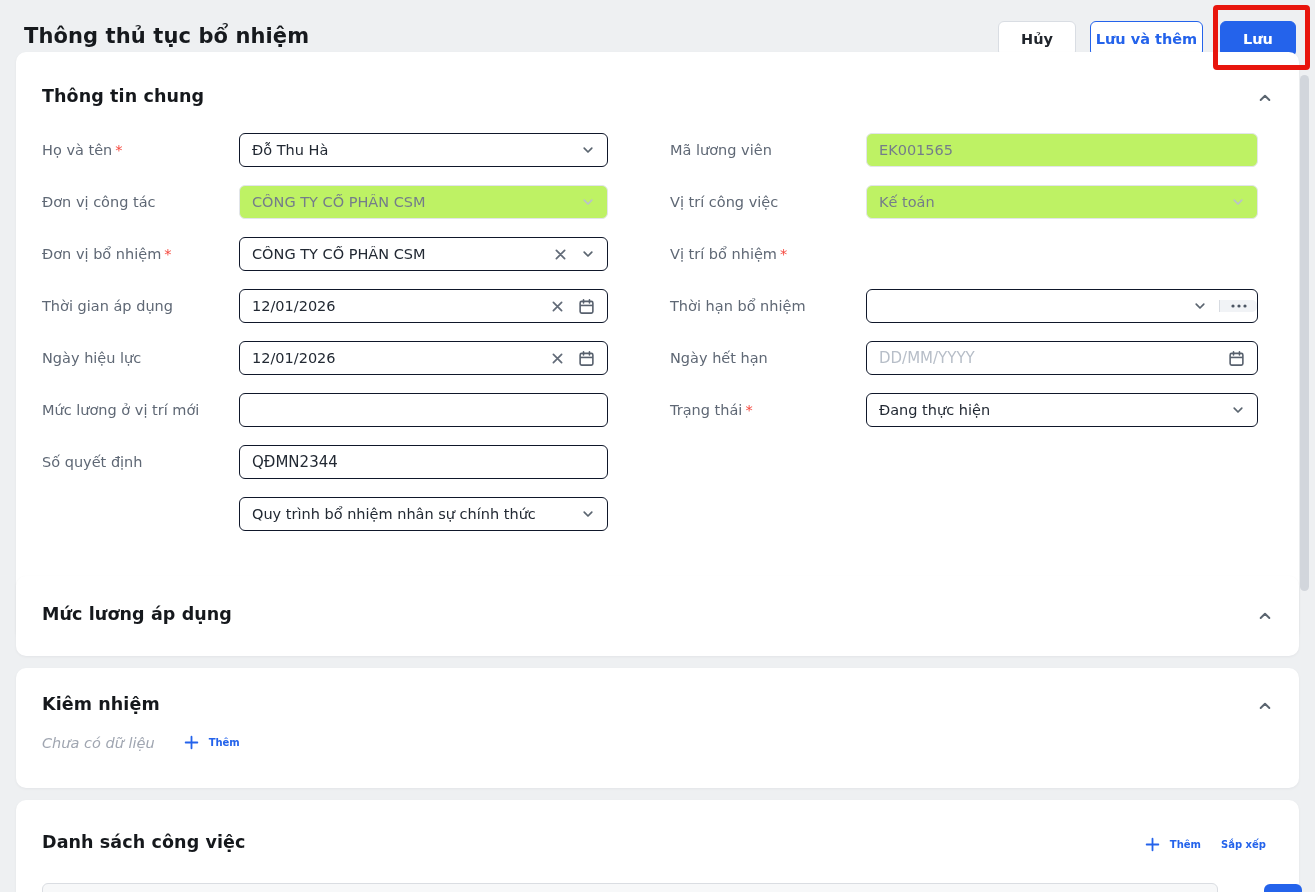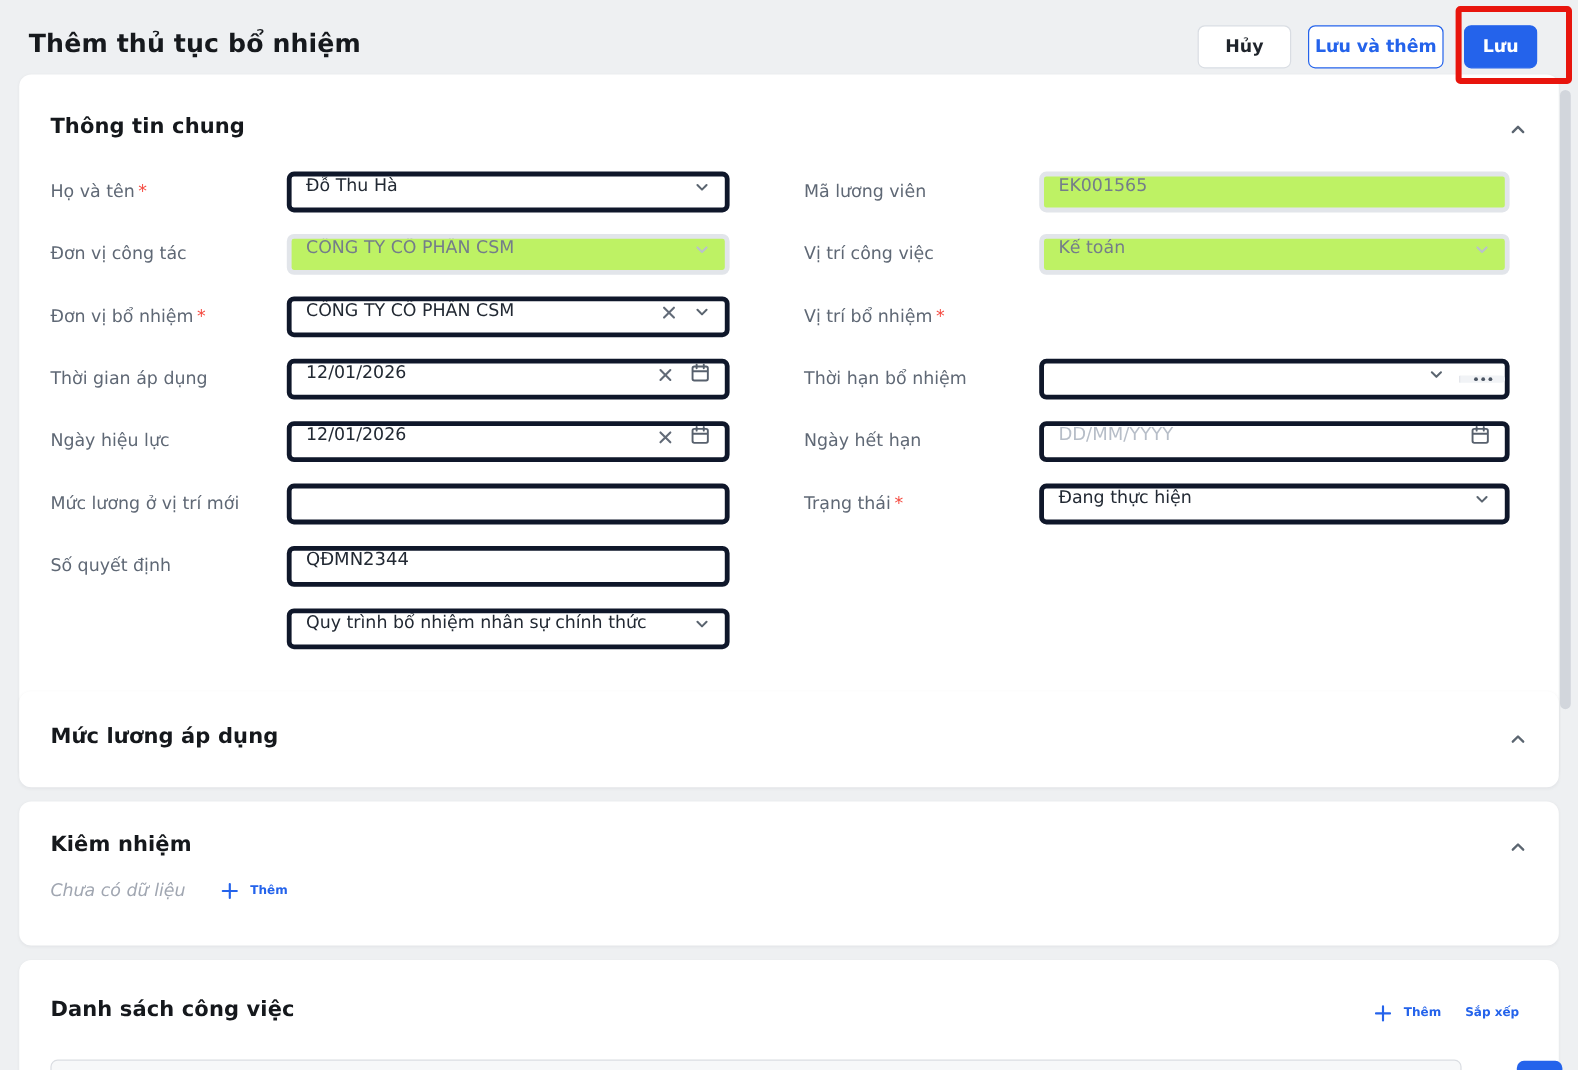--- a/index.html
+++ b/index.html
@@ -15,51 +15,51 @@
     position:absolute; left:24px; top:24px;
     font-size:21px; font-weight:700; color:#16191d; letter-spacing:.1px;
   }
   .btn{
     position:absolute; top:21px; height:36px; border-radius:6px;
     display:flex; align-items:center; justify-content:center;
     font-size:14.5px; font-weight:600; cursor:pointer;
   }
   .btn-cancel{ left:998px; width:78px; background:#fff; border:1px solid #d9dde3; color:#1f242b; }
   .btn-save-add{ left:1090px; width:113px; background:#fff; border:1px solid #2463eb; color:#2463eb; }
-  .btn-save{ left:1220px; width:61px; background:#2463eb; border:1px solid #2463eb; color:#fff; }
+  .btn-save{ left:1220px; width:76px; background:#2463eb; border:1px solid #2463eb; color:#fff; }
   .annotation-box{
     position:absolute; left:1213px; top:5px; width:97px; height:65px;
     border:5px solid #e8150d; border-radius:4px; pointer-events:none; z-index:50;
   }
   
   .card{
     position:absolute; left:16px; width:1283px; background:#fff;
     border-radius:10px; box-shadow:0 1px 3px rgba(15,23,42,.05);
   }
-  #card-general{ top:62px;  height:588px; }
+  #card-general{ top:52px;  height:588px; }
   #card-salary { top:576px; height:80px;  }
   #card-concurrent{ top:668px; height:120px; }
   #card-tasks { top:800px; height:192px; }
   .sec-title{
     position:absolute; left:26px;
     font-size:17.5px; font-weight:700; color:#15181c; letter-spacing:.1px;
   }
   .collapse{ position:absolute; right:26px; color:#5b6570; cursor:pointer; }
   
   .frow{ position:absolute; left:0; right:0; height:34px; }
   .flabel{
     position:absolute; left:26px; line-height:34px;
     font-size:14.5px; color:#5f6875; white-space:nowrap;
   }
   .flabel.right{ left:654px; }
   .req{ color:#f5493f; margin-left:3px; }
   .control{
     position:absolute; top:0; height:34px;
-    display:flex; align-items:flex-end; gap:14px; padding:10px 12px;
-    border:4px solid #0f172a; border-radius:6px; background:#fff; cursor:pointer;
+    display:flex; align-items:center; gap:14px; padding:10px 12px;
+    border:1px solid #0f172a; border-radius:6px; background:#fff; cursor:pointer;
   }
   .control.cleft { left:223px; width:369px; }
   .control.cright{ left:850px; width:392px; }
   .cval{ flex:1; font-size:14.5px; color:#222933; white-space:nowrap; overflow:hidden; }
   .control.disabled{ background:#bef264; border-color:#e2e5ea; cursor:default; }
   .control.disabled .cval{ color:#747d8a; }
   .chev{ color:#5b6570; flex:0 0 auto; }
   .control.disabled .chev{ color:#b9c0cb; }
   .icon-btn{ display:flex; align-items:center; cursor:pointer; flex:0 0 auto; }
   .cinput{
@@ -89,21 +89,21 @@
     background:#2463eb; border-radius:6px; cursor:pointer;
   }
   .scroll-thumb{
     position:absolute; left:1300px; top:75px; width:9px; height:516px;
     background:#d2d6dc; border-radius:5px; cursor:pointer; z-index:60;
   }
 </style>
 </head>
 <body>
 
-<div class="page-title">Thêm thủ tục bổ nhiệm</div>
+<div class="page-title">Thông thủ tục bổ nhiệm</div>
 <div class="btn btn-cancel">Hủy</div>
 <div class="btn btn-save-add">Lưu và thêm</div>
 <div class="btn btn-save">Lưu</div>
 <div class="annotation-box"></div>
 
 <div class="card" id="card-general">
   <div class="sec-title" style="top:34px">Thông tin chung</div>
   <span class="collapse" style="top:38px">
     <svg width="16" height="16" viewBox="0 0 14 14">
         <path d="M3.2 8.8 L7 5 L10.8 8.8" fill="none" stroke="currentColor" stroke-width="1.7" stroke-linecap="round" stroke-linejoin="round"></path>

